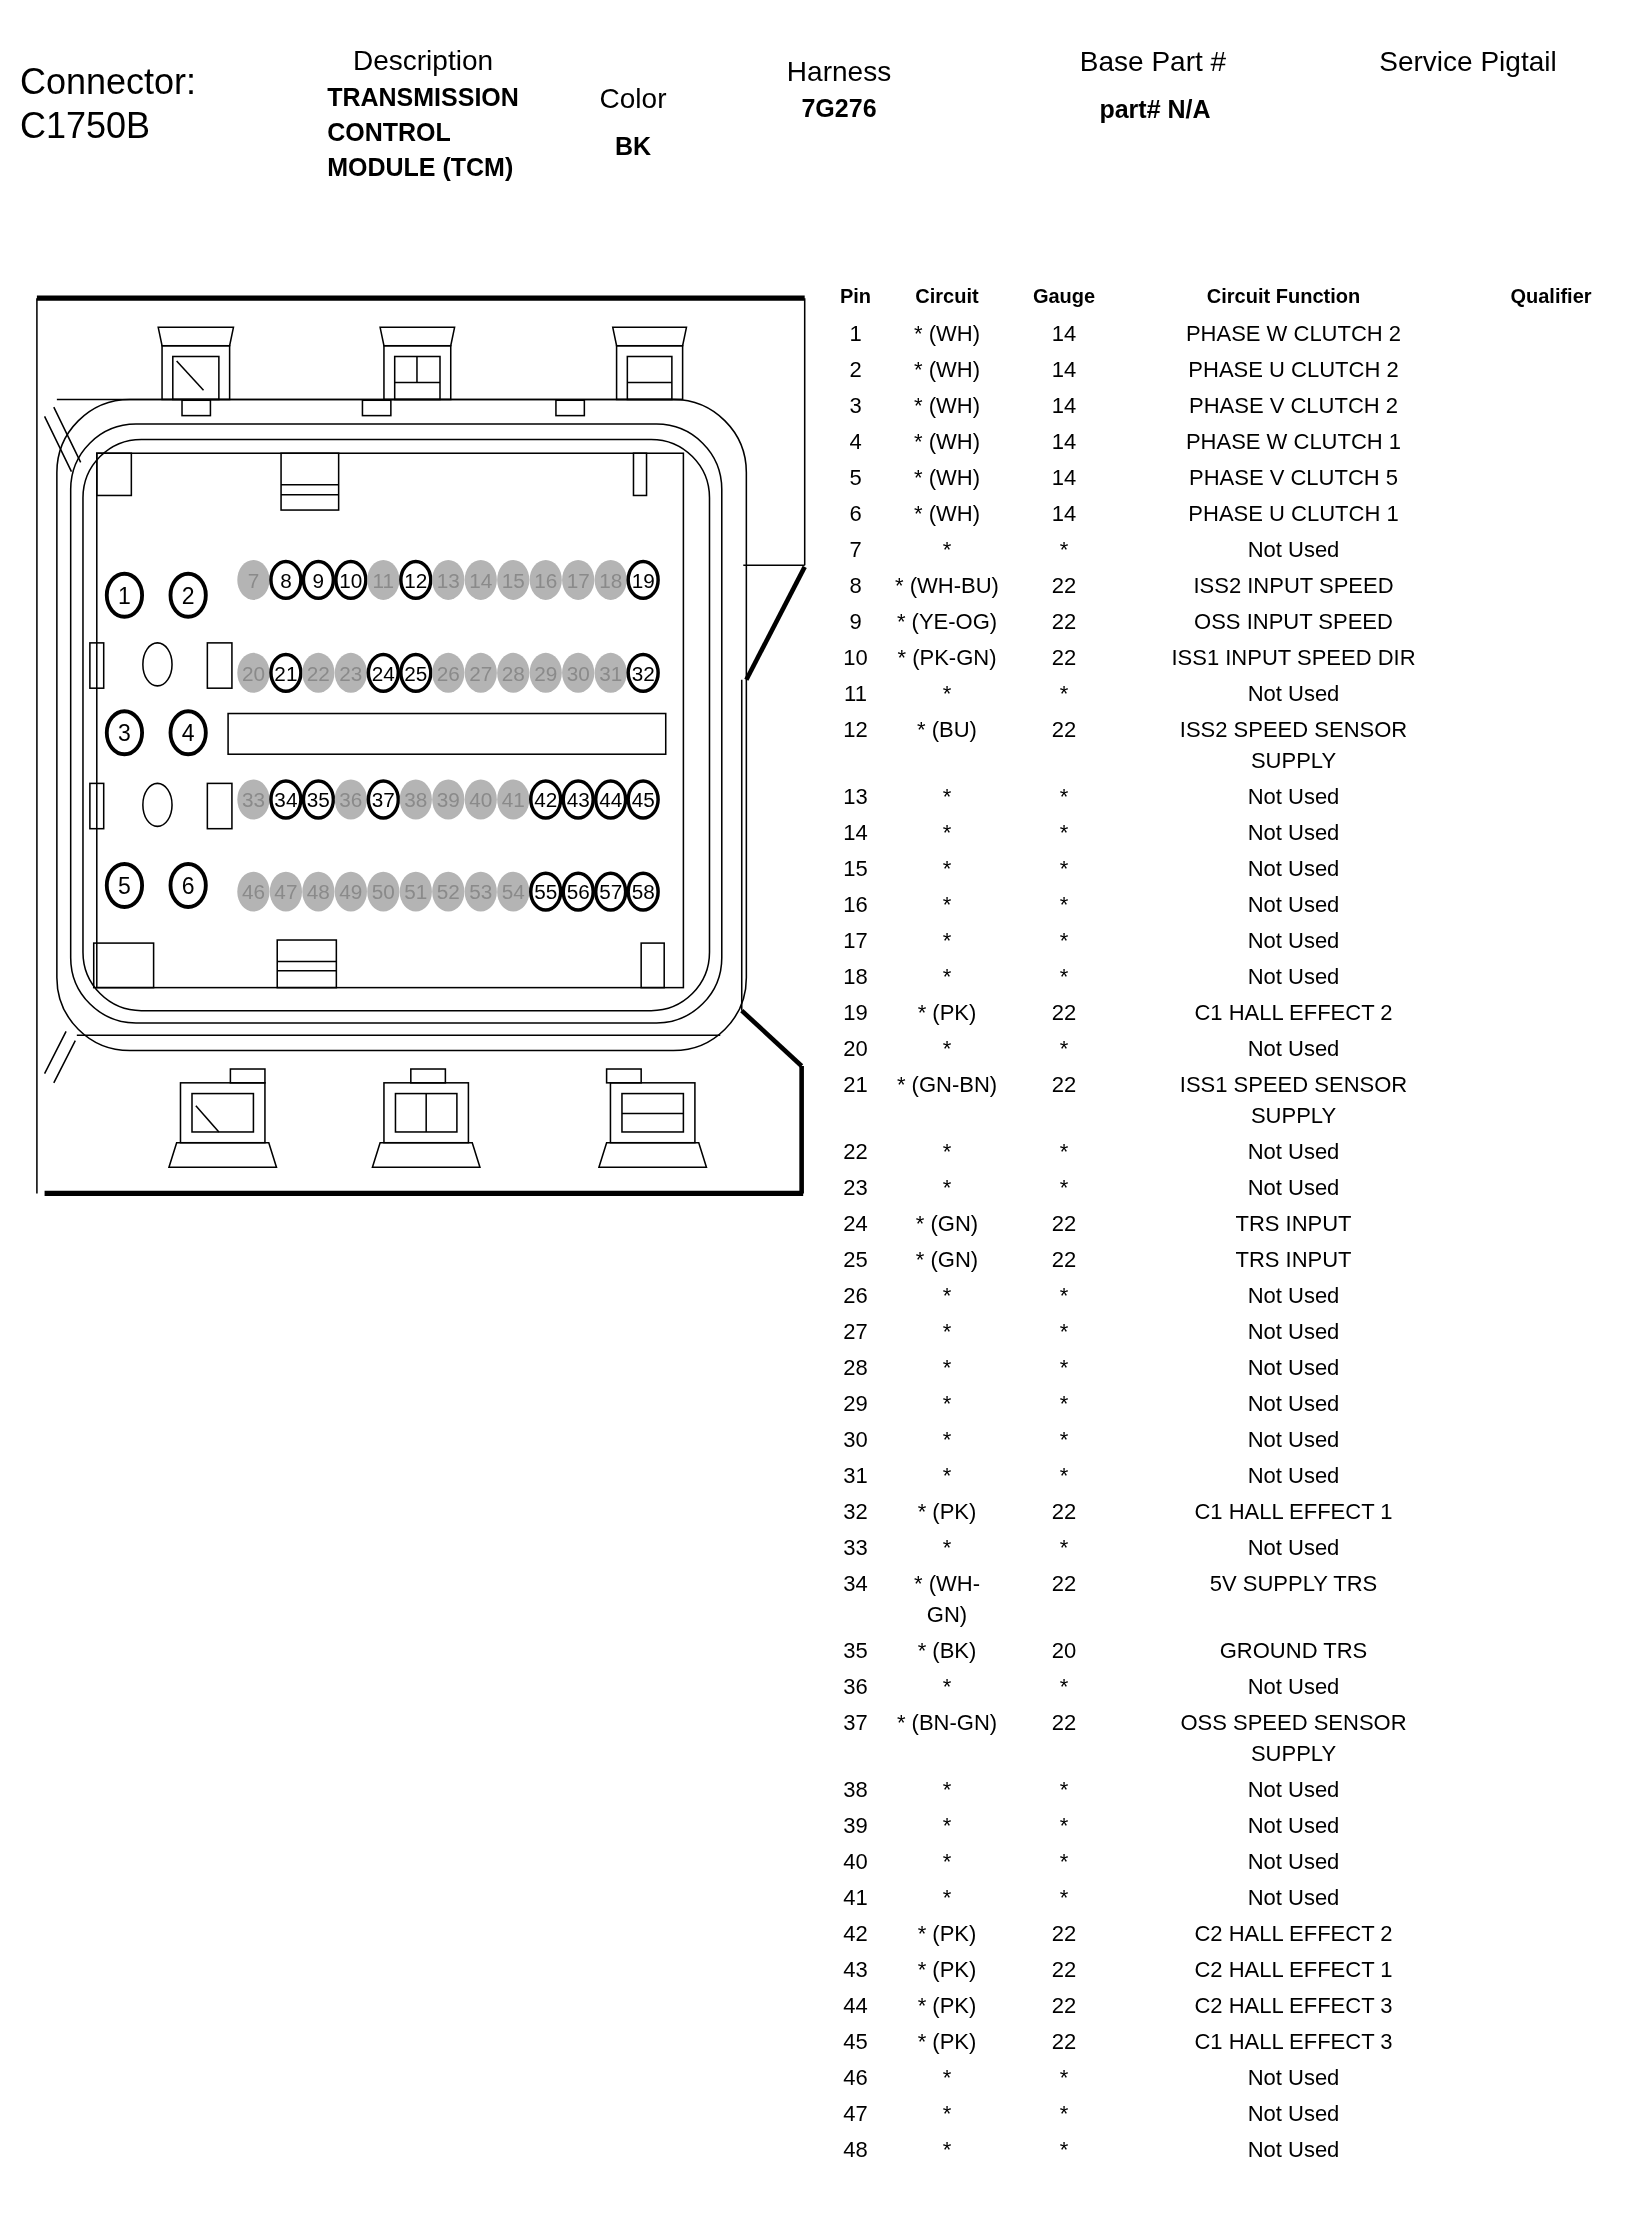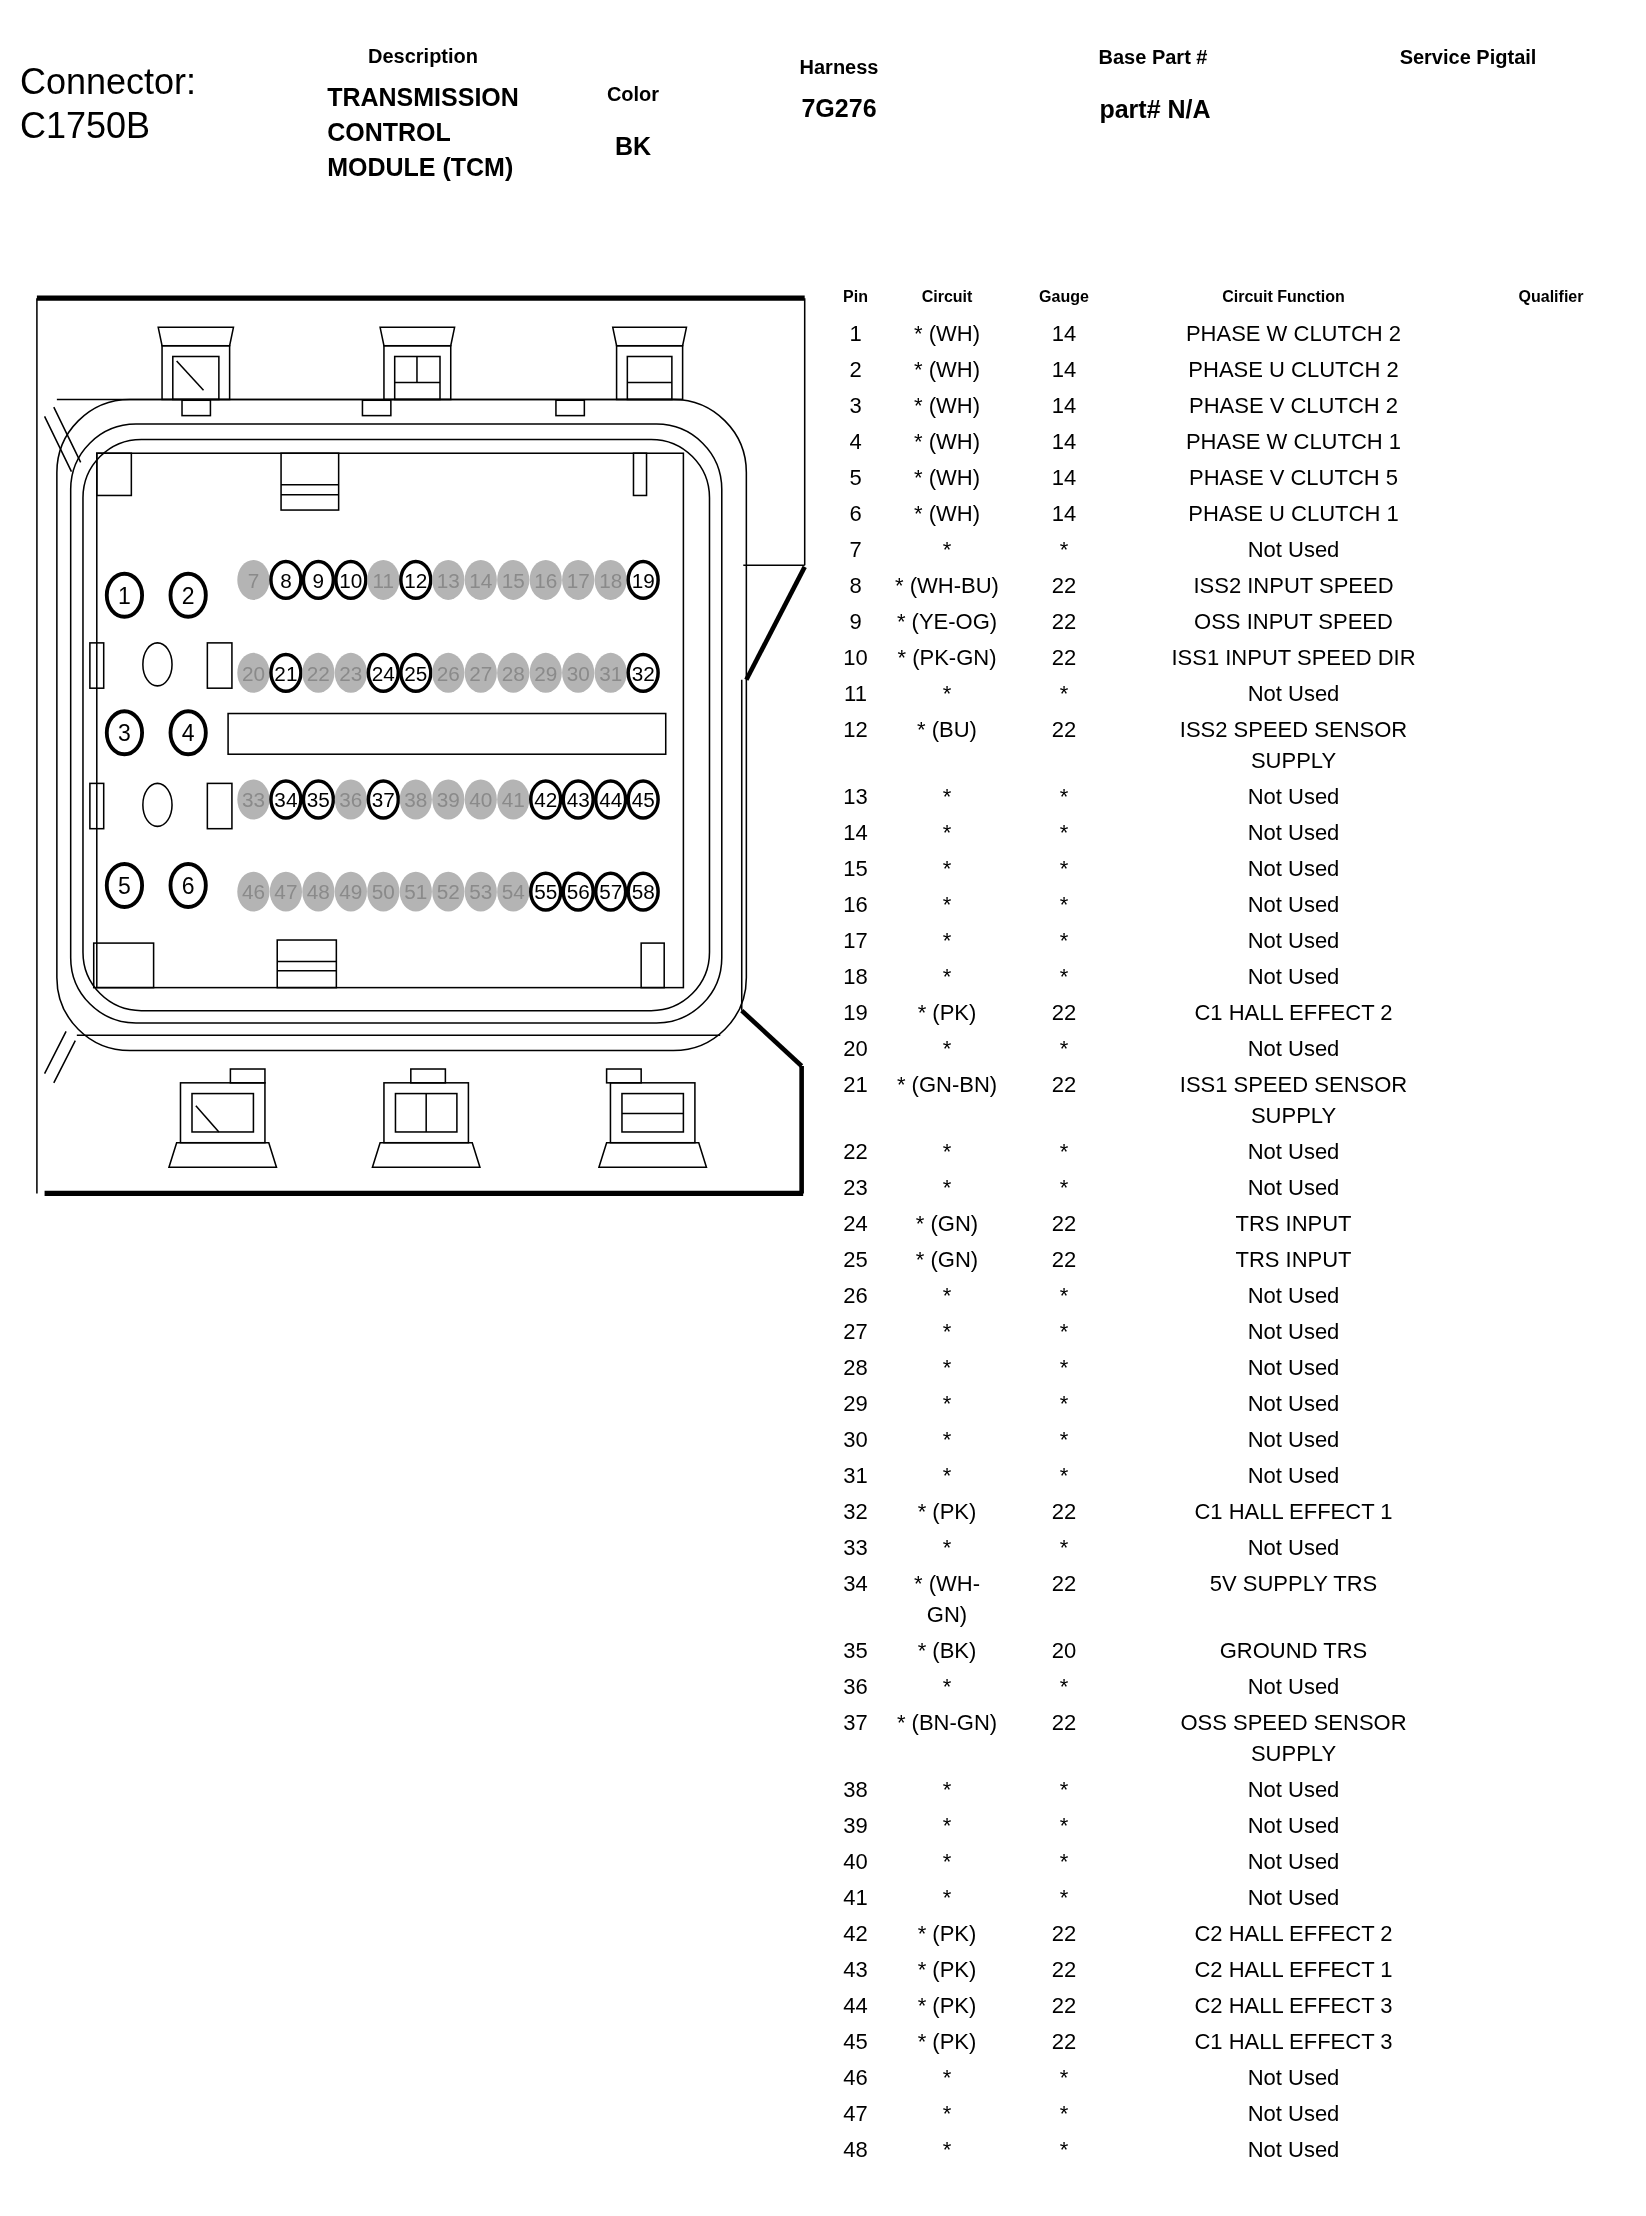--- a/index.html
+++ b/index.html
@@ -5,26 +5,26 @@
   html,body{margin:0;padding:0;}
   body{
     width:1647px;height:2216px;position:relative;background:#ffffff;
     font-family:"Liberation Sans", sans-serif;color:#000;
     -webkit-font-smoothing:antialiased;
   }
   .abs{position:absolute;}
 
   
   .connector-title{left:20px;top:60px;font-size:36px;font-weight:normal;line-height:44px;white-space:nowrap;}
-  .col-head{font-size:20px;font-weight:bold;text-align:center;transform:translateX(-50%);white-space:nowrap;}
+  .col-head{font-size:28px;font-weight:normal;text-align:center;transform:translateX(-50%);white-space:nowrap;}
   .col-val{font-size:25px;font-weight:bold;text-align:left;transform:translateX(-50%);white-space:nowrap;line-height:35px;}
 
   
   #pin-table{left:834px;top:281px;width:812px;}
-  .tbl-header{display:flex;font-weight:bold;font-size:16px;line-height:31px;margin-bottom:6.1px;}
+  .tbl-header{display:flex;font-weight:bold;font-size:20px;line-height:31px;margin-bottom:6.1px;}
   .tbl-rows{margin-top:0;}
   .t-row{display:flex;align-items:flex-start;min-height:36px;font-size:22px;line-height:31px;}
   .t-row.tall{min-height:67px;}
   .c-pin{width:43px;text-align:center;flex:none;}
   .c-circuit{width:140px;text-align:center;flex:none;white-space:pre-line;}
   .c-gauge{width:94px;text-align:center;flex:none;}
   .c-func{width:345px;padding-left:20px;box-sizing:border-box;text-align:center;flex:none;white-space:pre-line;}
   .c-qual{flex:1;text-align:center;}
 
   

